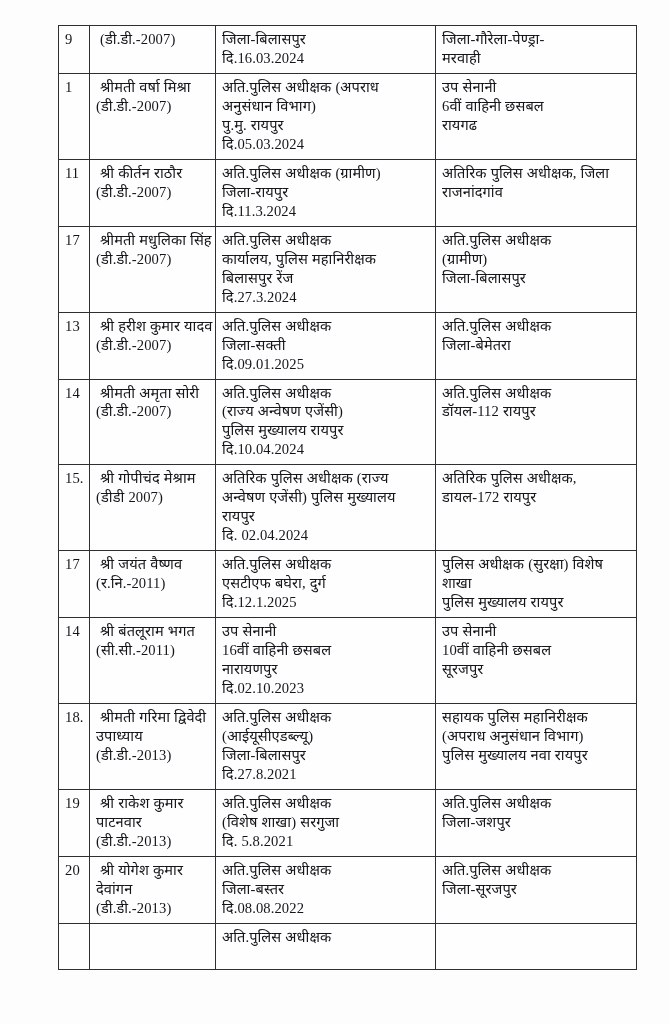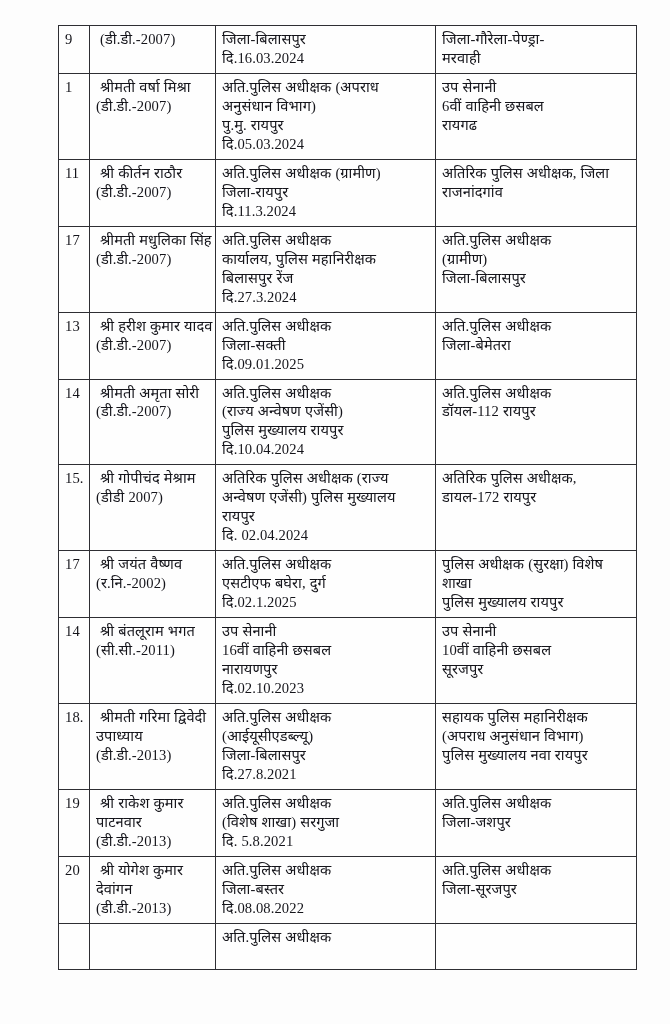--- a/index.html
+++ b/index.html
@@ -169,24 +169,24 @@
             </span>
           </td>
           <td class="from"><span class="stack"><span class="ln">अतिरिक पुलिस अधीक्षक (राज्य</span><span class="ln">अन्वेषण एजेंसी) पुलिस मुख्यालय</span><span class="ln">रायपुर</span><span class="ln">दि. 02.04.2024</span></span></td>
           <td class="to"><span class="stack"><span class="ln">अतिरिक पुलिस अधीक्षक,</span><span class="ln">डायल-172 रायपुर</span></span></td>
         </tr>
         <tr>
           <td class="sr">17</td>
           <td class="name">
             <span class="stack">
               <span class="ln">श्री जयंत वैष्णव</span>
-              <span class="ln">(र.नि.-2002)</span>
-            </span>
-          </td>
-          <td class="from"><span class="stack"><span class="ln">अति.पुलिस अधीक्षक</span><span class="ln">एसटीएफ बघेरा, दुर्ग</span><span class="ln">दि.02.1.2025</span></span></td>
+              <span class="ln">(र.नि.-2011)</span>
+            </span>
+          </td>
+          <td class="from"><span class="stack"><span class="ln">अति.पुलिस अधीक्षक</span><span class="ln">एसटीएफ बघेरा, दुर्ग</span><span class="ln">दि.12.1.2025</span></span></td>
           <td class="to"><span class="stack"><span class="ln">पुलिस अधीक्षक (सुरक्षा) विशेष</span><span class="ln">शाखा</span><span class="ln">पुलिस मुख्यालय रायपुर</span></span></td>
         </tr>
         <tr>
           <td class="sr">14</td>
           <td class="name">
             <span class="stack">
               <span class="ln">श्री बंतलूराम भगत</span>
               <span class="ln">(सी.सी.-2011)</span>
             </span>
           </td>

